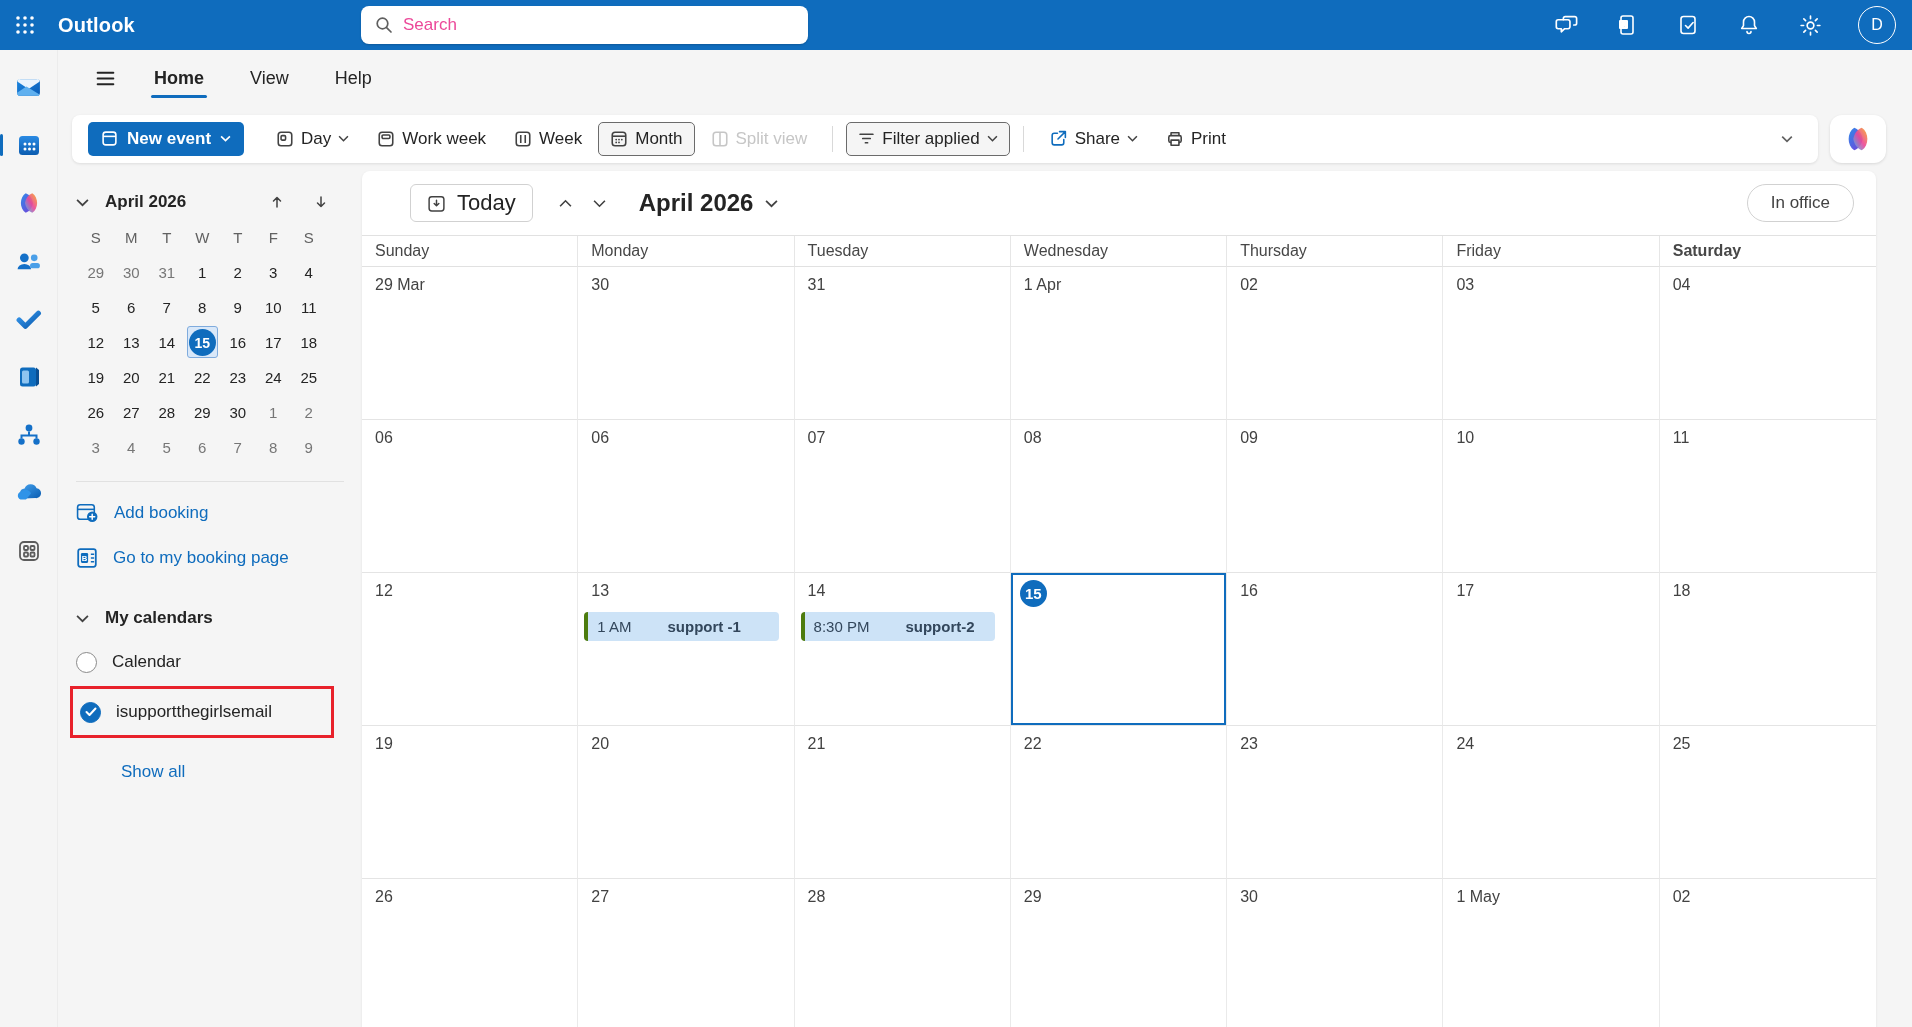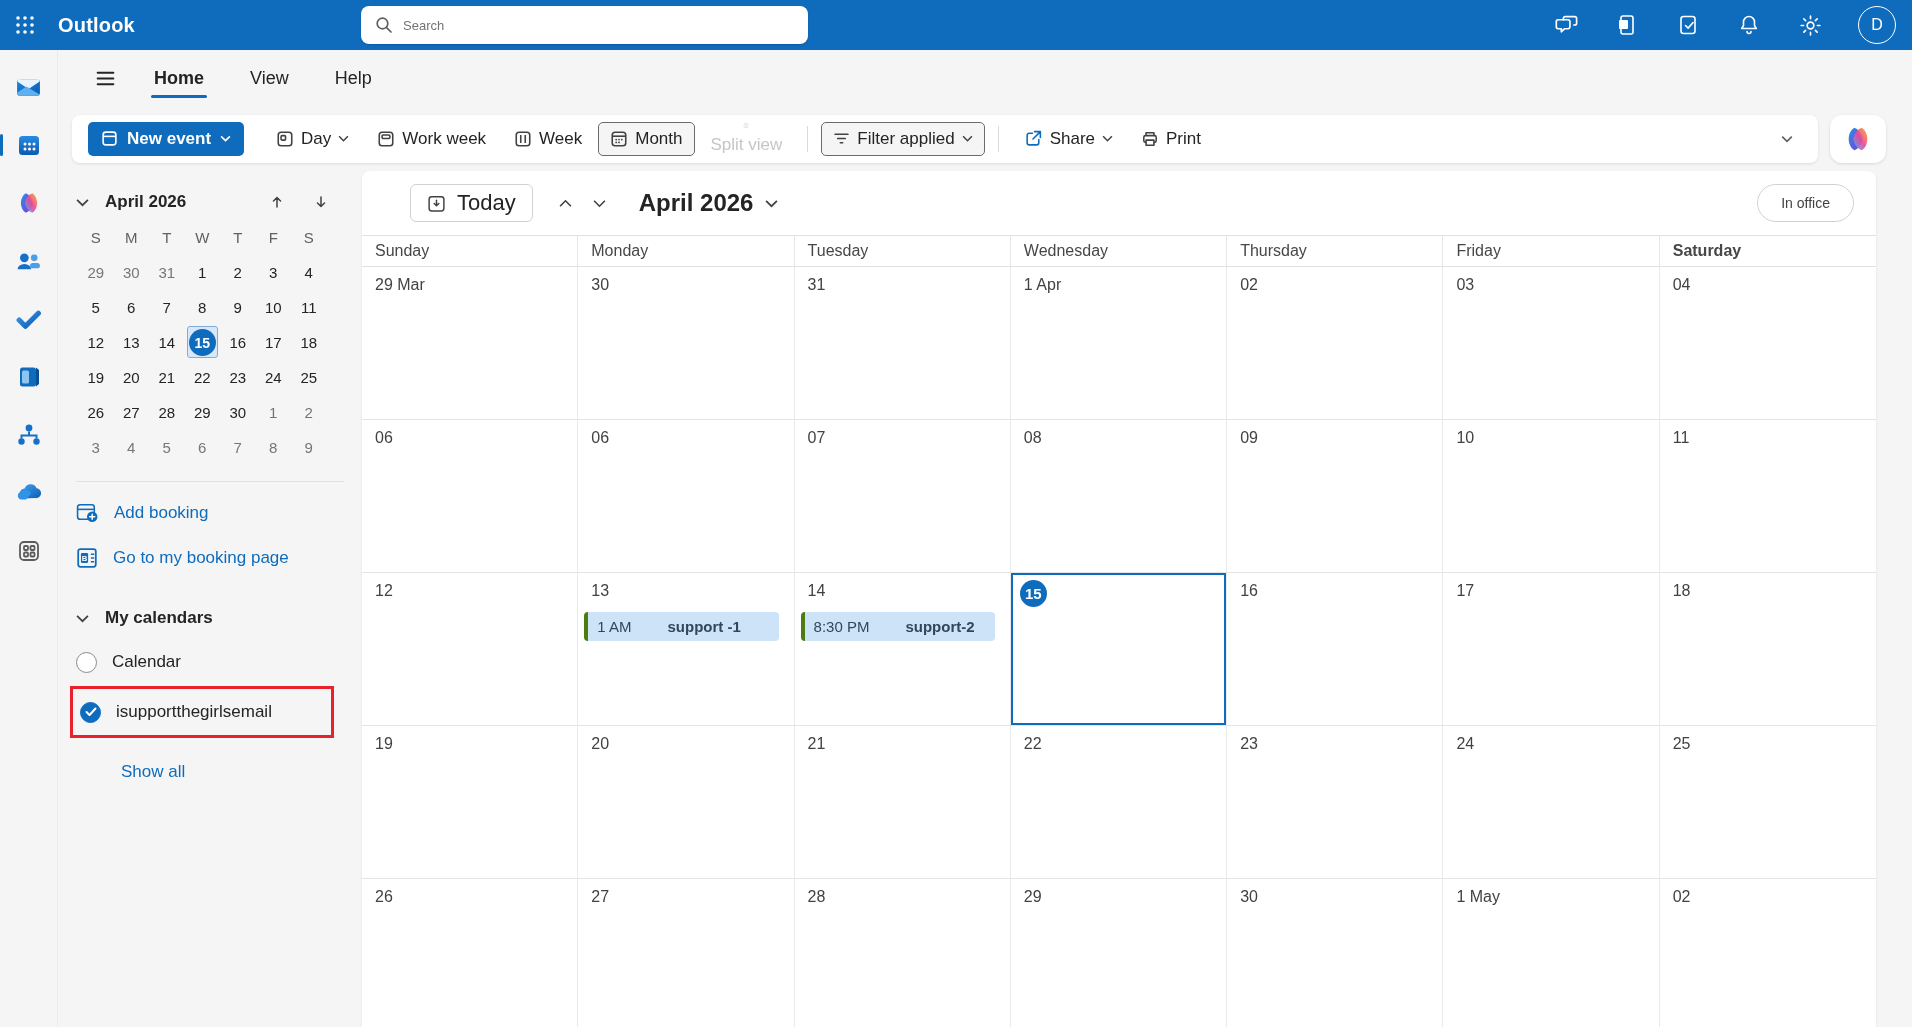--- a/index.html
+++ b/index.html
@@ -6,21 +6,21 @@
   html,body { width:1912px; height:1027px; overflow:hidden;
     font-family:"Liberation Sans","DejaVu Sans",sans-serif; background:#f5f5f5; color:#242424; }
   svg { display:block; }
 
   
   .topbar { position:relative; height:50px; background:#0f6cbd; display:flex; align-items:center; }
   .waffle-btn { width:50px; height:50px; display:flex; align-items:center; justify-content:center; cursor:pointer; }
   .app-title { color:#fff; font-size:20px; font-weight:700; margin-left:8px; letter-spacing:.2px; }
   .searchbox { position:absolute; left:361px; top:6px; width:447px; height:38px; background:#fff;
     border-radius:8px; display:flex; align-items:center; gap:10px; padding:0 14px; box-shadow:0 1px 2px rgba(0,0,0,.18); }
-  .searchbox .ph { color:#737373; font-size:13px; }
+  .searchbox .ph { color:#ec4899; font-size:17px; }
   .topbar-right { margin-left:auto; display:flex; align-items:center; gap:35px; margin-right:16px; }
   .tb-icon { width:26px; height:26px; display:flex; align-items:center; justify-content:center; cursor:pointer; }
   .avatar { width:38px; height:38px; border:1.5px solid #fff; border-radius:50%; color:#fff;
     display:flex; align-items:center; justify-content:center; font-size:16px; cursor:pointer; }
 
   
   .app-body { display:flex; height:1013px; }
   .rail { width:58px; background:#f5f5f5; border-right:1px solid #ececec; display:flex; flex-direction:column;
     align-items:center; padding-top:24px; gap:32px; flex-shrink:0; }
   .rail-item { width:40px; height:26px; display:flex; align-items:center; justify-content:center; position:relative; cursor:pointer; }
@@ -41,21 +41,21 @@
   
   .ribbon-zone { height:65px; display:flex; align-items:center; padding:0 26px 0 14px; gap:12px; }
   .ribbon-card { flex:1; height:48px; background:#fff; border-radius:8px; box-shadow:0 1px 3px rgba(0,0,0,.10);
     display:flex; align-items:center; padding:0 16px; gap:4px; }
   .btn-primary { height:34px; background:#0f6cbd; color:#fff; border:none; border-radius:5px; display:flex;
     align-items:center; gap:9px; padding:0 13px; font-size:17px; font-weight:600; cursor:pointer; margin-right:16px;
     font-family:inherit; }
   .view-btn { height:34px; display:flex; align-items:center; gap:7px; padding:0 11px; font-size:17px; color:#242424;
     background:transparent; border:1px solid transparent; border-radius:5px; cursor:pointer; font-family:inherit; }
   .view-btn.selected { border-color:#6b6b6b; background:#f5f5f5; }
-  .view-btn.disabled { color:#c6c6c6; cursor:default;flex-direction:column; }
+  .view-btn.disabled { color:#c6c6c6; cursor:default; }
   .vdiv { width:1px; height:26px; background:#d9d9d9; margin:0 9px; }
   .chev { flex-shrink:0; }
   .overflow-btn { margin-left:auto; width:30px; height:30px; display:flex; align-items:center; justify-content:center; cursor:pointer; }
   .copilot-btn { width:56px; height:48px; background:#fff; border-radius:12px; box-shadow:0 1px 3px rgba(0,0,0,.12);
     display:flex; align-items:center; justify-content:center; cursor:pointer; }
 
   
   .workspace { flex:1; display:flex; min-height:0; }
   .sidebar { width:304px; flex-shrink:0; padding-top:14px; }
 
@@ -92,21 +92,21 @@
     display:flex; flex-direction:column; overflow:hidden; }
   .main-header { height:64px; display:flex; align-items:center; padding:0 22px 0 16px; }
   .today-btn { height:38px; border:1px solid #d1d1d1; border-radius:6px; background:#fff; display:flex;
     align-items:center; gap:11px; padding:0 16px; font-size:22px; color:#242424; margin-left:32px; cursor:pointer;
     font-family:inherit; }
   .nav-chev { width:34px; height:34px; display:flex; align-items:center; justify-content:center; cursor:pointer; }
   .nav-chev:first-of-type { margin-left:16px; }
   .cal-title { font-size:24px; font-weight:700; color:#242424; margin-left:22px; display:flex; align-items:center;
     gap:12px; cursor:pointer; }
   .in-office { margin-left:auto; height:38px; border:1px solid #d1d1d1; border-radius:19px; padding:0 23px;
-    font-size:14px; color:#424242; background:#fff; display:flex; align-items:center; cursor:pointer; font-family:inherit; }
+    font-size:17px; color:#424242; background:#fff; display:flex; align-items:center; cursor:pointer; font-family:inherit; }
 
   .grid-head { display:grid; grid-template-columns:repeat(7,1fr); height:32px; border-top:1px solid #e1e1e1; }
   .g-head { border-right:1px solid #e6e6e6; border-bottom:1px solid #e1e1e1; font-size:16px; color:#474747;
     display:flex; align-items:center; padding-left:13px; }
   .g-head:last-child { border-right:none;font-weight:bold; }
   .grid-body { flex:1; display:grid; grid-template-columns:repeat(7,1fr); grid-auto-rows:153px; overflow:hidden; }
   .g-cell { border-right:1px solid #eaeaea; border-bottom:1px solid #e4e4e4; padding:9px 8px 0 13px;
     font-size:16px; color:#424242; cursor:pointer; }
   .g-cell:nth-child(7n) { border-right:none; }
   .g-cell.selected { box-shadow:inset 0 0 0 2px #0f6cbd; }

